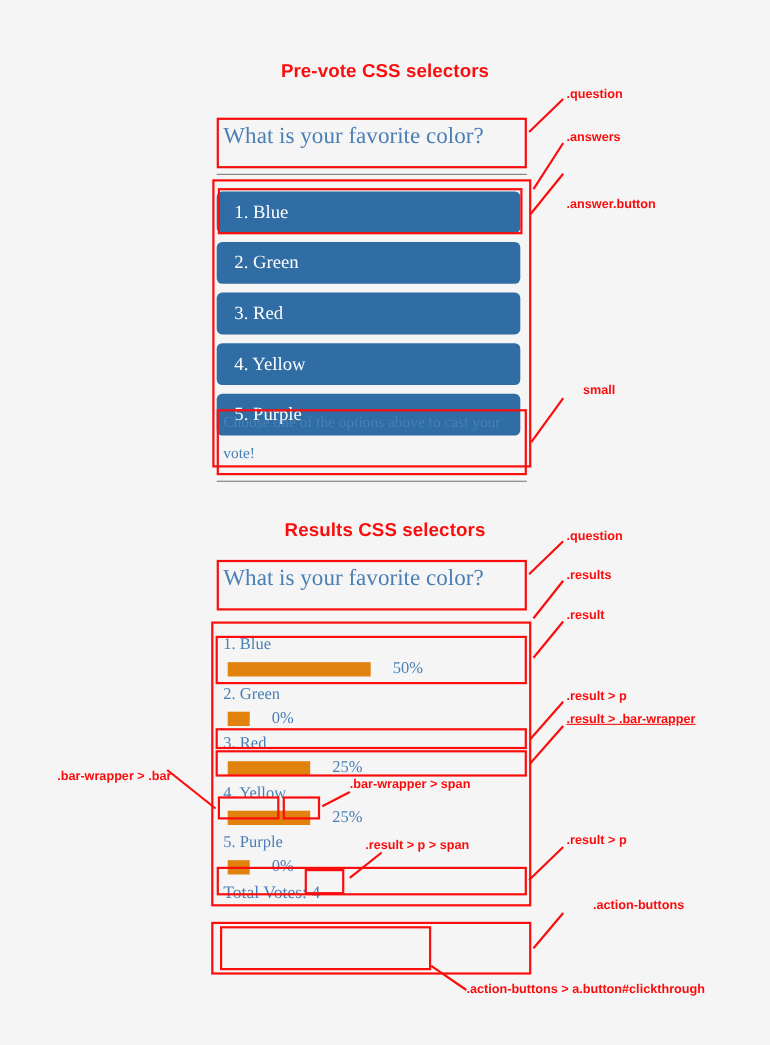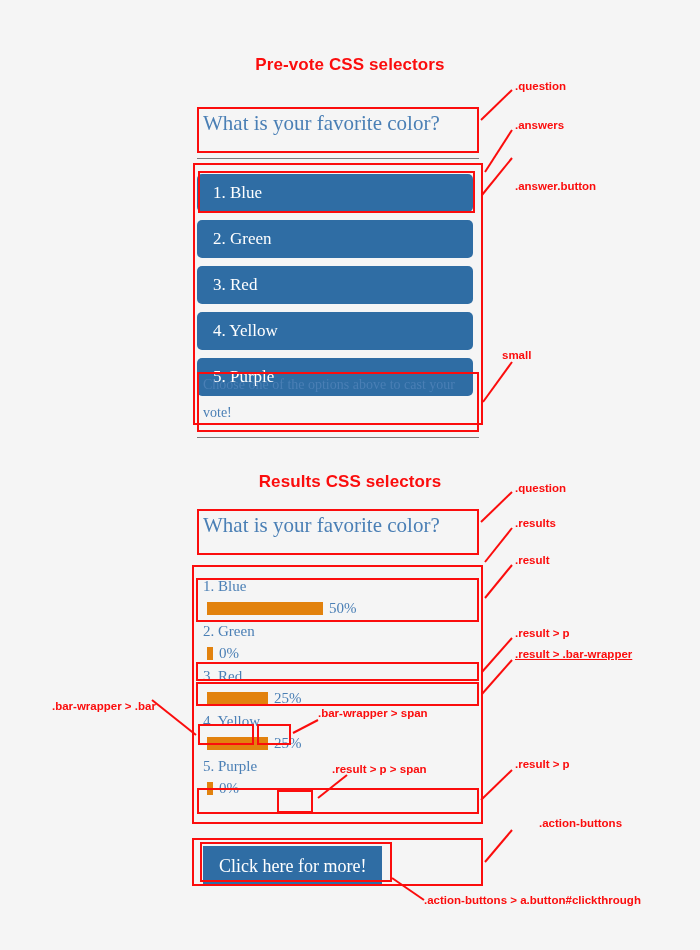--- a/index.html
+++ b/index.html
@@ -91,21 +91,21 @@
   .bar{
     height:13px;
     background:#e2820e;
     display:block;
   }
   .bar-wrapper > span{
     color:#4a7fb5;
     font-family:"Liberation Serif", serif;
     font-size:15px;
     line-height:21px;
-    padding-left:6px;
+    padding-left:20px;
   }
   .pct-zero{
     color:#4a7fb5;
     font-family:"Liberation Serif", serif;
     font-size:15px;
     line-height:21px;
     padding-left:10px;
   }
   .total p{font-size:16px;line-height:22px;}
 
@@ -207,25 +207,25 @@
     </div>
 
     <div class="result">
       <p>5. Purple</p>
       <div class="bar-wrapper">
         <span class="bar" id="bar-5" style="width: 0px;"></span>
         <span class="pct-zero">0%</span>
       </div>
     </div>
 
-  </div>
-
-  <div class="widget action-buttons" style="top:838px;">
-    <a class="clickthrough" id="clickthrough">Click here for more!</a>
-  </div>
+    <div class="result total">
+      <p><span>Total Votes:</span><span style="padding-left:4px;">4</span></p>
+    </div>
+  </div>
+
 
   <div class="ann-box" style="left:197px;top:107px;width:282px;height:46px;"></div>
   <div class="ann-box" style="left:193px;top:163px;width:290px;height:262px;"></div>
   <div class="ann-box" style="left:198px;top:171px;width:277px;height:42px;"></div>
   <div class="ann-box" style="left:197px;top:372px;width:282px;height:60px;"></div>
 
   <div class="ann-box" style="left:197px;top:509px;width:282px;height:46px;"></div>
   <div class="ann-box" style="left:192px;top:565px;width:291px;height:259px;"></div>
   <div class="ann-box" style="left:196px;top:578px;width:283px;height:44px;"></div>
   <div class="ann-box" style="left:196px;top:662px;width:283px;height:19px;"></div>
@@ -256,21 +256,21 @@
       <line x1="318" y1="798" x2="347" y2="775"></line>
       <line x1="481" y1="800" x2="512" y2="770"></line>
       <line x1="485" y1="862" x2="512" y2="830"></line>
       <line x1="392" y1="878" x2="424" y2="900"></line>
     </g>
   </svg>
 
   <div class="ann-label" style="left:515px;top:80px;">.question</div>
   <div class="ann-label" style="left:515px;top:119px;">.answers</div>
   <div class="ann-label" style="left:515px;top:140px;margin-top:40px;">.answer.button</div>
-  <div class="ann-label" style="left:502px;top:349px;">small</div>
+  <div class="ann-label" style="left:530px;top:349px;">small</div>
 
   <div class="ann-label" style="left:515px;top:482px;">.question</div>
   <div class="ann-label" style="left:515px;top:517px;">.results</div>
   <div class="ann-label" style="left:515px;top:554px;">.result</div>
   <div class="ann-label" style="left:515px;top:627px;">.result &gt; p</div>
   <div class="ann-label" style="left:515px;top:648px;text-decoration:underline;">.result &gt; .bar-wrapper</div>
   <div class="ann-label" style="left:52px;top:700px;">.bar-wrapper &gt; .bar</div>
   <div class="ann-label" style="left:318px;top:707px;">.bar-wrapper &gt; span</div>
   <div class="ann-label" style="left:332px;top:763px;">.result &gt; p &gt; span</div>
   <div class="ann-label" style="left:515px;top:758px;">.result &gt; p</div>

